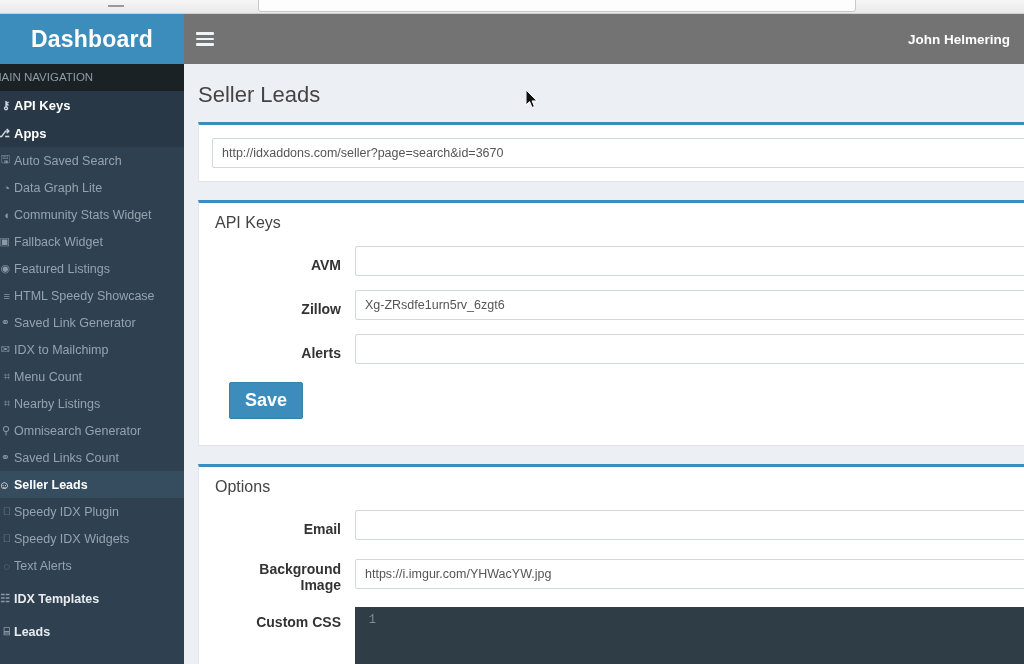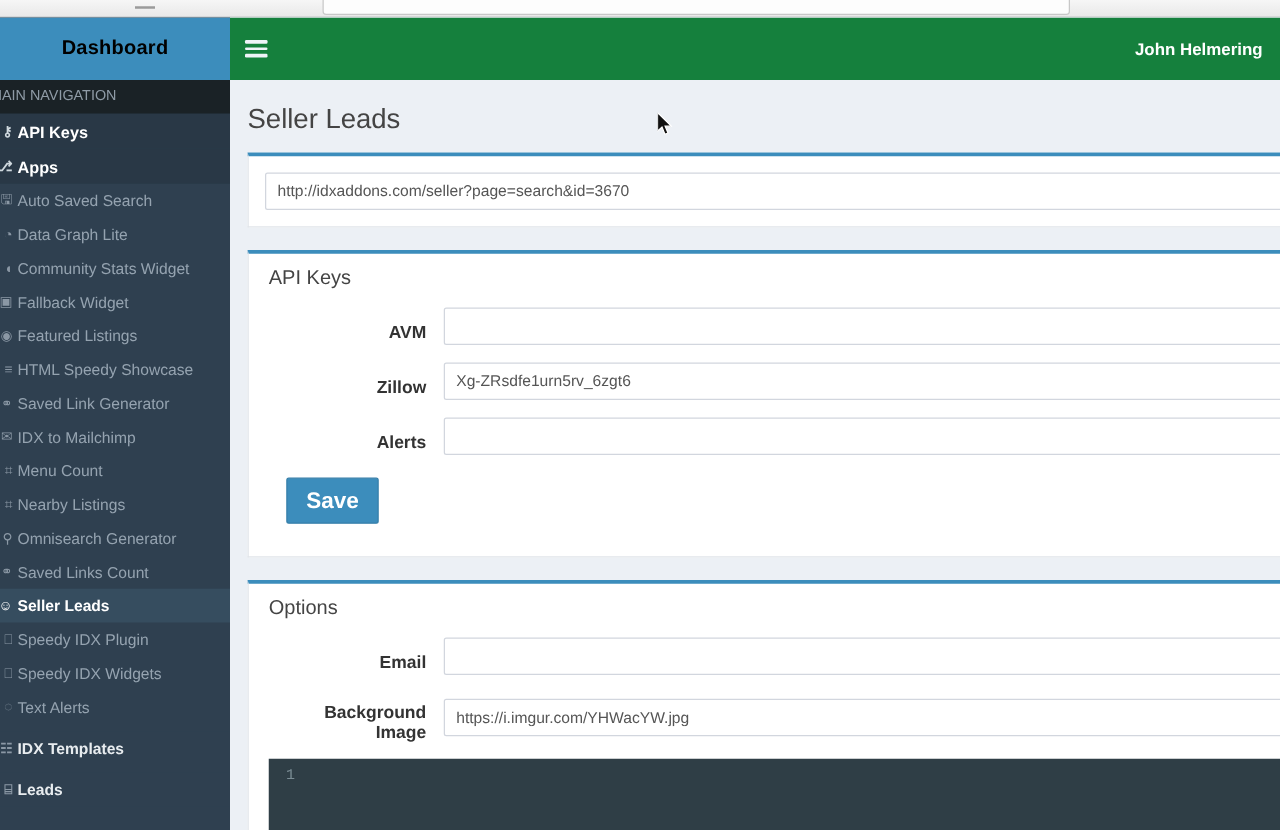--- a/index.html
+++ b/index.html
@@ -38,21 +38,21 @@
   .sidebar {
     position: absolute; left: 0; top: 14px; width: 184px; height: 650px;
     background: #2f4050;
     overflow: hidden;
   }
   .brand {
     height: 50px; background: #3c8dbc;
     display: flex; align-items: center; justify-content: center;
   }
   .brand-text {
-    color: #000000; font-size: 16px; font-weight: bold; letter-spacing: .2px;
+    color: #ffffff; font-size: 23px; font-weight: bold; letter-spacing: .2px;
   }
   .nav-header {
     background: #1a2226; color: #8f9ba6;
     font-size: 11.5px; padding: 10px 0 10px 0;
     height: 27px; line-height: 7px;
     padding-left: 0;
   }
   .nav-header span { display: block; margin-left: -8px; }
 
   .nav-item {
@@ -85,21 +85,21 @@
   .nav-item.active .ico { color: #ffffff; }
   .nav-spacer { height: 6px; }
 
   
   .main {
     position: absolute; left: 184px; top: 14px;
     width: 840px; height: 650px;
     background: #ecf0f5; overflow: hidden;
   }
   .topbar {
-    height: 50px; background: #15803d;
+    height: 50px; background: #737373;
     display: flex; align-items: center; justify-content: space-between;
     padding: 0 14px 0 12px;
     gap: 39px;
   }
   .hamburger { cursor: pointer; width: 18px; }
   .hamburger i { display: block; height: 2.5px; background: #eef4f8; margin: 3px 0; border-radius: 1px; }
   .user-name { color: #ffffff; font-size: 13.5px; font-weight: bold; }
 
   .content { padding: 0 0 0 14px; }
   .page-title {
@@ -323,20 +323,21 @@
               <div class="form-row">
                 <div class="form-label">Email</div>
                 <input type="text" class="form-control" value="" style="">
               </div>
               <div class="form-row">
                 <div class="form-label">Background Image</div>
                 <input type="text" class="form-control" value="https://i.imgur.com/YHWacYW.jpg" style="">
               </div>
             </div>
           <div class="form-row top">
+            <div class="form-label">Custom CSS</div>
             <div class="code-editor">
               <div class="gutter">1</div>
               <div class="code-area"></div>
             </div>
           </div>
         </div>
       </div>
 
     </div>
   </div>

